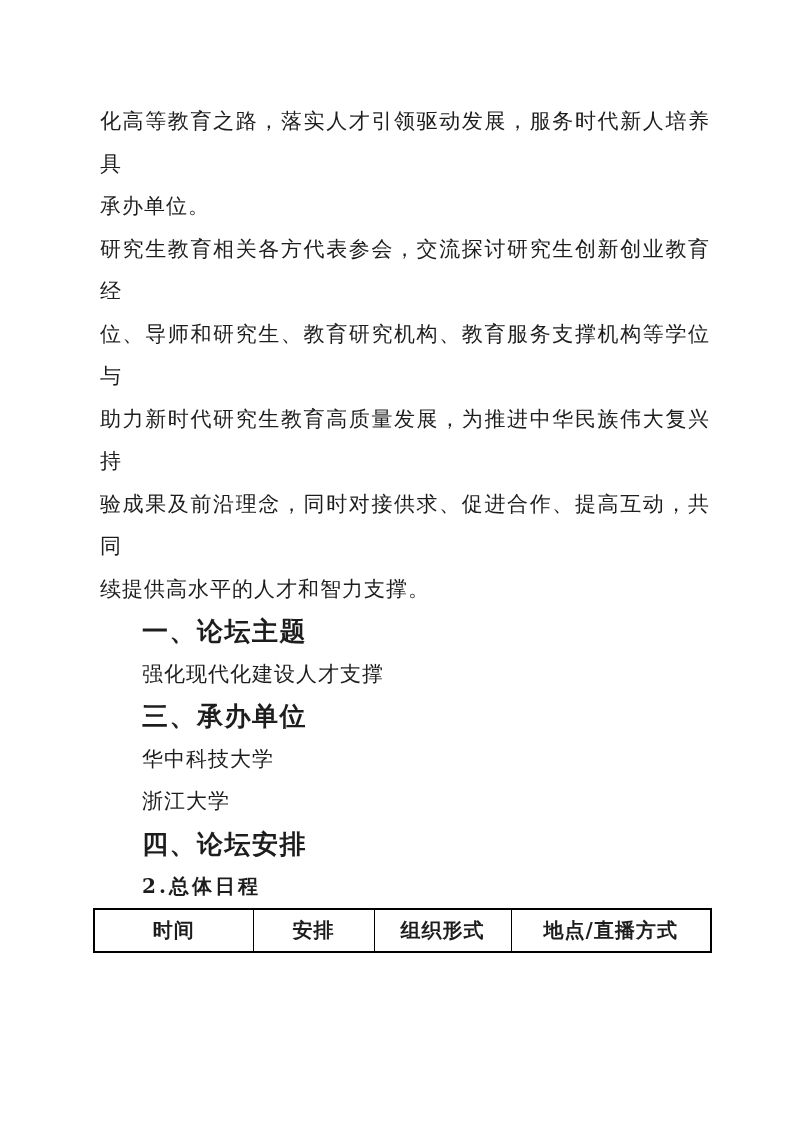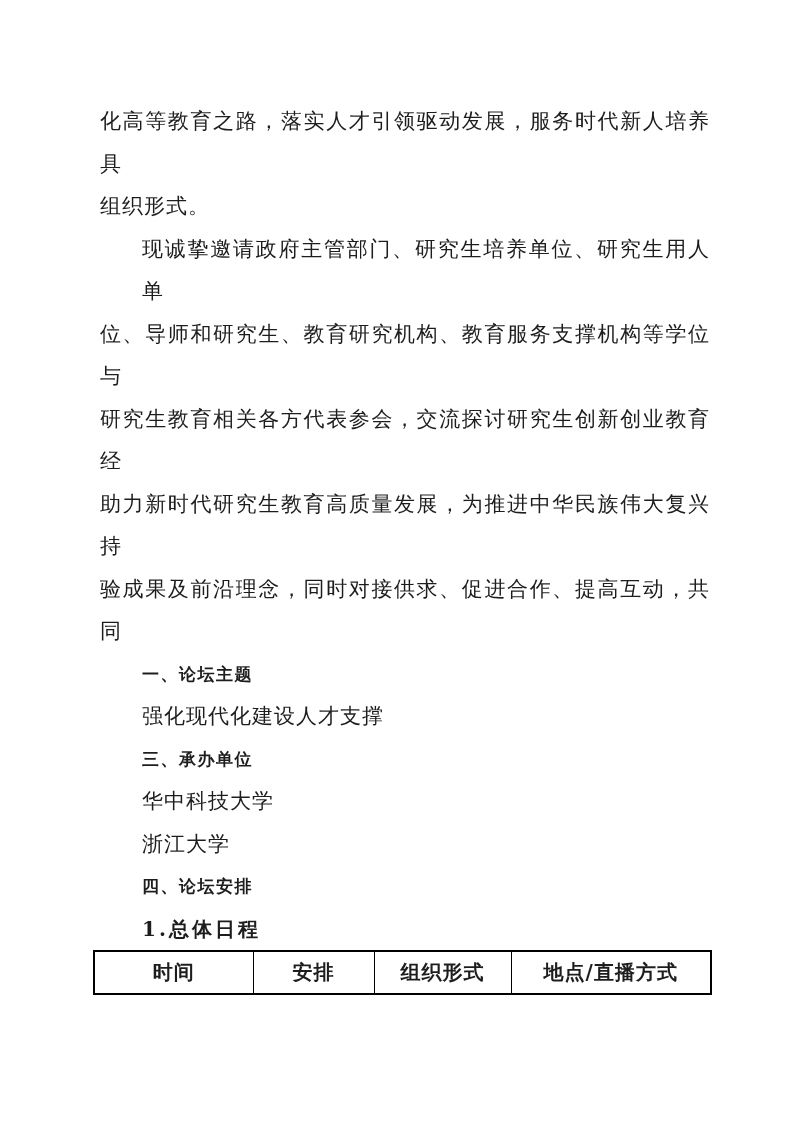--- a/index.html
+++ b/index.html
@@ -31,21 +31,21 @@
     text-align-last: justify;
   }
   .indent {
     padding-left: 42px;
   }
   .sec-heading {
     margin: 0;
     padding-left: 42px;
     font-family: "DejaVu Sans", "Liberation Sans", sans-serif;
     font-weight: bold;
-    font-size: 17px;
+    font-size: 26px;
     line-height: 42.5px;
     letter-spacing: 1.5px;
   }
   .sub-heading {
     padding-left: 42px;
     font-weight: bold;
     font-size: 20px;
     line-height: 42.5px;
     letter-spacing: 3px;
   }
@@ -72,41 +72,41 @@
   }
 </style>
 </head>
 <body>
 
 <div class="page">
   <div class="content">
 
     <div class="para">
       <div class="line fill">化高等教育之路，落实人才引领驱动发展，服务时代新人培养具</div>
-      <div class="line">组织形式。</div>
+      <div class="line">承办单位。</div>
     </div>
 
     <div class="para">
-      <div class="line fill indent">现诚挚邀请政府主管部门、研究生培养单位、研究生用人单</div>
+      <div class="line fill">研究生教育相关各方代表参会，交流探讨研究生创新创业教育经</div>
       <div class="line fill">位、导师和研究生、教育研究机构、教育服务支撑机构等学位与</div>
-      <div class="line fill">研究生教育相关各方代表参会，交流探讨研究生创新创业教育经</div>
       <div class="line fill">助力新时代研究生教育高质量发展，为推进中华民族伟大复兴持</div>
       <div class="line fill">验成果及前沿理念，同时对接供求、促进合作、提高互动，共同</div>
+      <div class="line">续提供高水平的人才和智力支撑。</div>
     </div>
 
     <h3 class="sec-heading">一、论坛主题</h3>
 
     <div class="line indent">强化现代化建设人才支撑</div>
 
     <h3 class="sec-heading">三、承办单位</h3>
     <div class="line indent">华中科技大学</div>
     <div class="line indent">浙江大学</div>
 
     <h3 class="sec-heading">四、论坛安排</h3>
-    <div class="sub-heading">1.总体日程</div>
+    <div class="sub-heading">2.总体日程</div>
 
     <table class="schedule">
       <colgroup>
         <col style="width:159px">
         <col style="width:121px">
         <col style="width:137px">
         <col style="width:200px">
       </colgroup>
       <thead>
         <tr>

